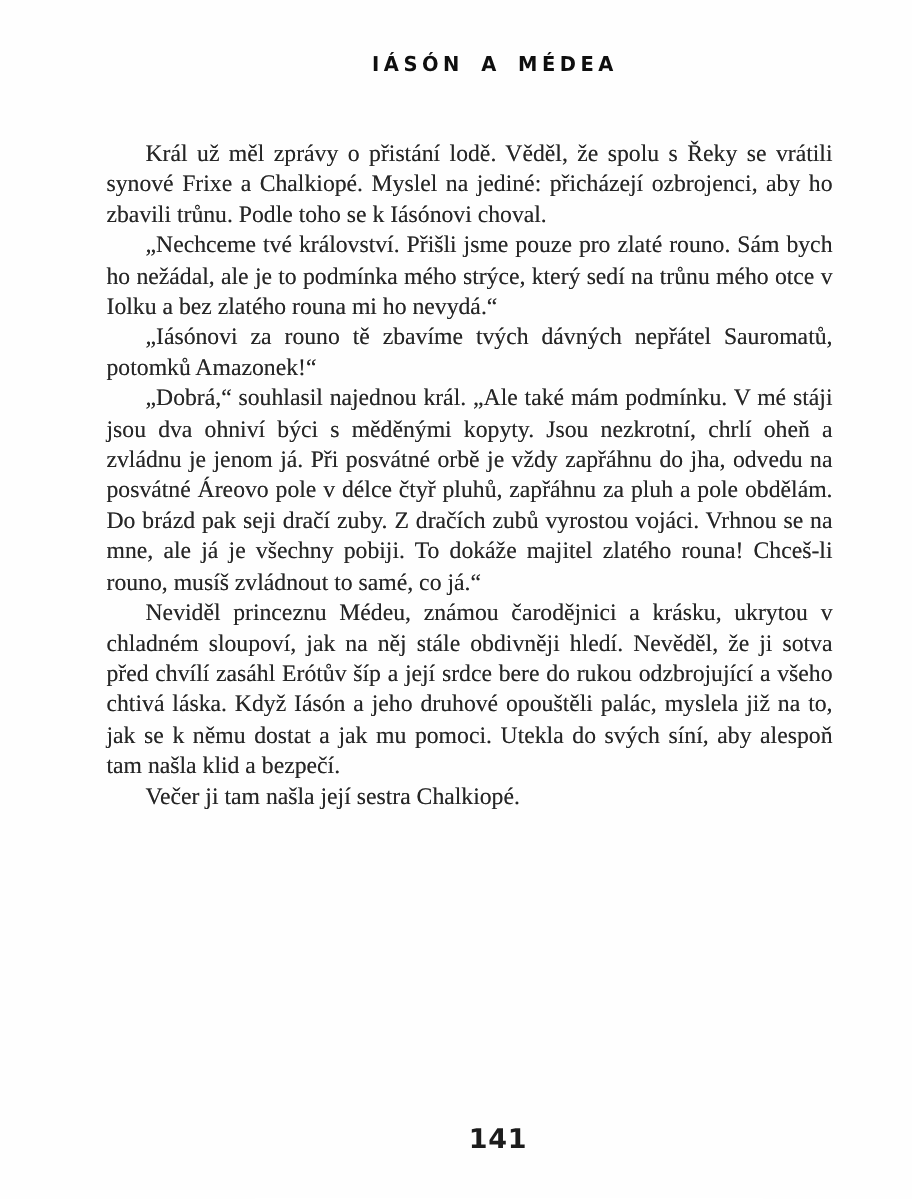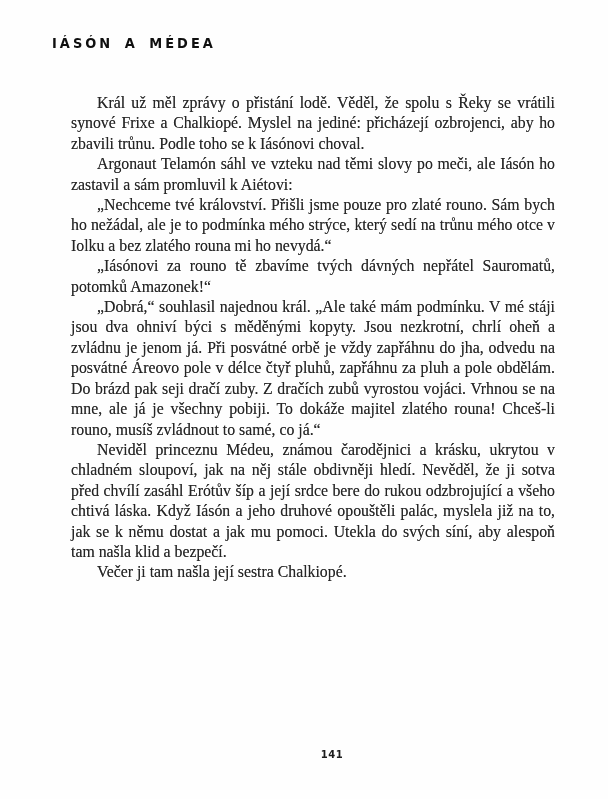--- a/index.html
+++ b/index.html
@@ -13,20 +13,21 @@
     height: 799px;
     background: #fefefe;
     overflow: hidden;
     font-family: "Liberation Serif", serif;
   }
   .chapter-title {
     position: absolute;
     top: 36px;
     left: 0;
     width: 100%;
+    text-align: center;
     padding-left: 52px; 
     box-sizing: border-box;
     font-family: "DejaVu Sans", sans-serif;
     font-size: 13px;
     font-weight: 700;
     letter-spacing: 3px;
     word-spacing: 4px;
     color: #0f0f0f;
     white-space: nowrap;
     transform: scaleY(1.05);
@@ -49,37 +50,36 @@
   }
   .page-number {
     position: absolute;
     top: 749px;
     left: 0;
     width: 100%;
     text-align: center;
     padding-left: 56px; 
     box-sizing: border-box;
     font-family: "DejaVu Sans", sans-serif;
-    font-size: 10px;
+    font-size: 18px;
     font-weight: 700;
     color: #1c1c1c;
     letter-spacing: 0.5px;
   }
 </style>
 </head>
 <body>
 
 <div class="page">
 
   <div class="chapter-title">IÁSÓN A MÉDEA</div>
 
   <div class="body-text">
 
   <p>Král už měl zprávy o přistání lodě. Věděl, že spolu s Řeky se vrátili synové Frixe a Chalkiopé. Myslel na jediné: přicházejí ozbrojenci, aby ho zbavili trůnu. Podle toho se k Iásónovi choval.</p>
-      <p>Argonaut Telamón sáhl ve vzteku nad těmi slovy po meči, ale Iásón ho zastavil a sám promluvil k Aiétovi:</p>
       <p>„Nechceme tvé království. Přišli jsme pouze pro zlaté rouno. Sám bych ho nežádal, ale je to podmínka mého strýce, který sedí na trůnu mého otce v Iolku a bez zlatého rouna mi ho nevydá.“</p>
       <p>„Iásónovi za rouno tě zbavíme tvých dávných nepřátel Sauromatů, potomků Amazonek!“</p>
       <p>„Dobrá,“ souhlasil najednou král. „Ale také mám podmínku. V mé stáji jsou dva ohniví býci s měděnými kopyty. Jsou nezkrotní, chrlí oheň a zvládnu je jenom já. Při posvátné orbě je vždy zapřáhnu do jha, odvedu na posvátné Áreovo pole v délce čtyř pluhů, zapřáhnu za pluh a pole obdělám. Do brázd pak seji dračí zuby. Z dračích zubů vyrostou vojáci. Vrhnou se na mne, ale já je všechny pobiji. To dokáže majitel zlatého rouna! Chceš-li rouno, musíš zvládnout to samé, co já.“</p>
       <p>Neviděl princeznu Médeu, známou čarodějnici a krásku, ukrytou v chladném sloupoví, jak na něj stále obdivněji hledí. Nevěděl, že ji sotva před chvílí zasáhl Erótův šíp a její srdce bere do rukou odzbrojující a všeho chtivá láska. Když Iásón a jeho druhové opouštěli palác, myslela již na to, jak se k němu dostat a jak mu pomoci. Utekla do svých síní, aby alespoň tam našla klid a bezpečí.</p>
       <p>Večer ji tam našla její sestra Chalkiopé.</p>
     </div>
 
   <div class="page-number">141</div>
 
 </div>

